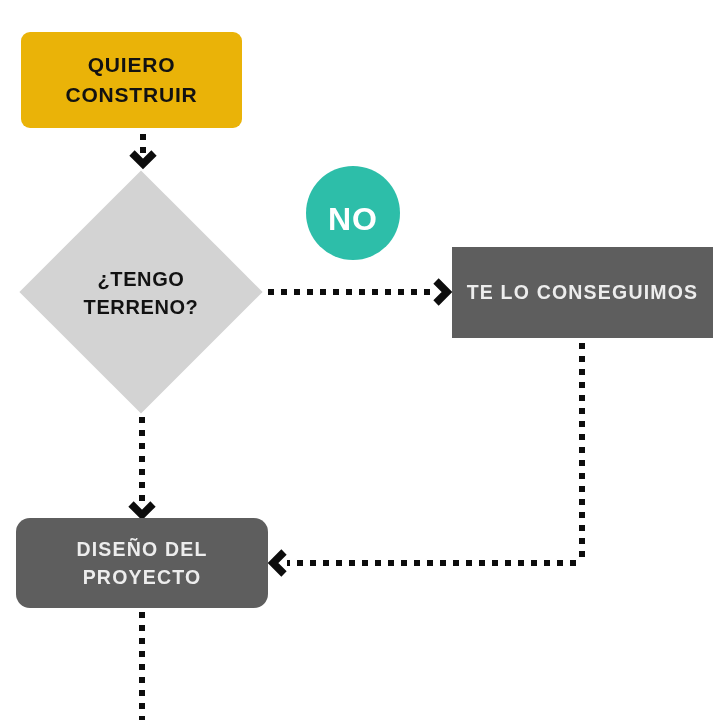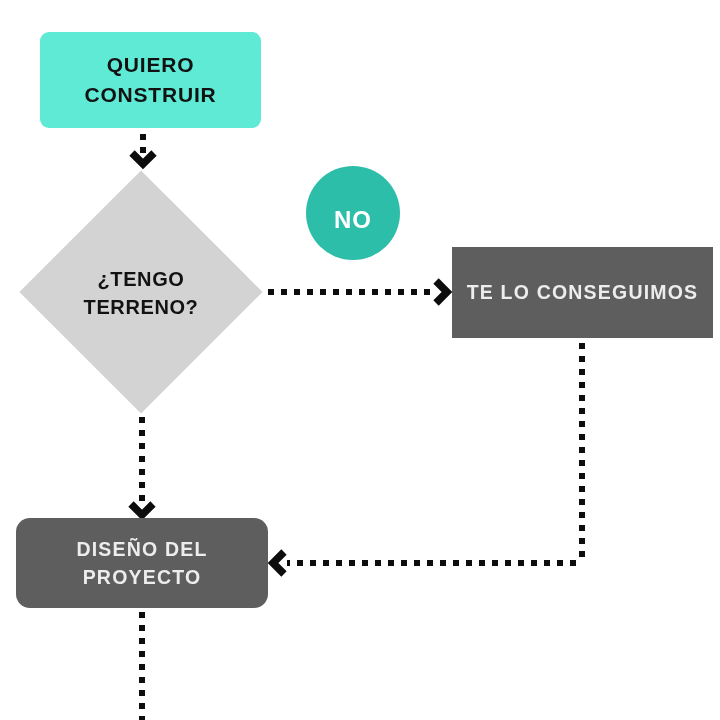--- a/index.html
+++ b/index.html
@@ -16,23 +16,23 @@
     font-family: "Liberation Sans", "DejaVu Sans", sans-serif;
   }
   .node-label {
     white-space: pre-line;
     text-align: center;
     font-weight: 700;
   }
   
   .start-box {
     position: absolute;
-    left: 40px; top: 32px;
+    left: 21px; top: 32px;
     width: 221px; height: 96px;
-    background: #5eead4;
+    background: #eab308;
     border-radius: 9px;
     display: flex;
     align-items: center;
     justify-content: center;
   }
   .start-box .node-label {
     color: #121212;
     font-size: 21px;
     line-height: 1.45;
     letter-spacing: 0.8px;
@@ -61,21 +61,21 @@
   .badge {
     position: absolute;
     border-radius: 50%;
     background: #2dbea9;
     display: flex;
     align-items: center;
     justify-content: center;
   }
   .badge .node-label {
     color: #ffffff;
-    font-size: 24px;
+    font-size: 32px;
     letter-spacing: 1px;
     margin-top: 13px;
   }
   .badge-no { left: 306px; top: 166px; width: 94px; height: 94px; }
   .badge-si { left: 7px;   top: 401px; width: 92px; height: 92px; }
   
   .gray-box {
     position: absolute;
     background: #5e5e5e;
     display: flex;

